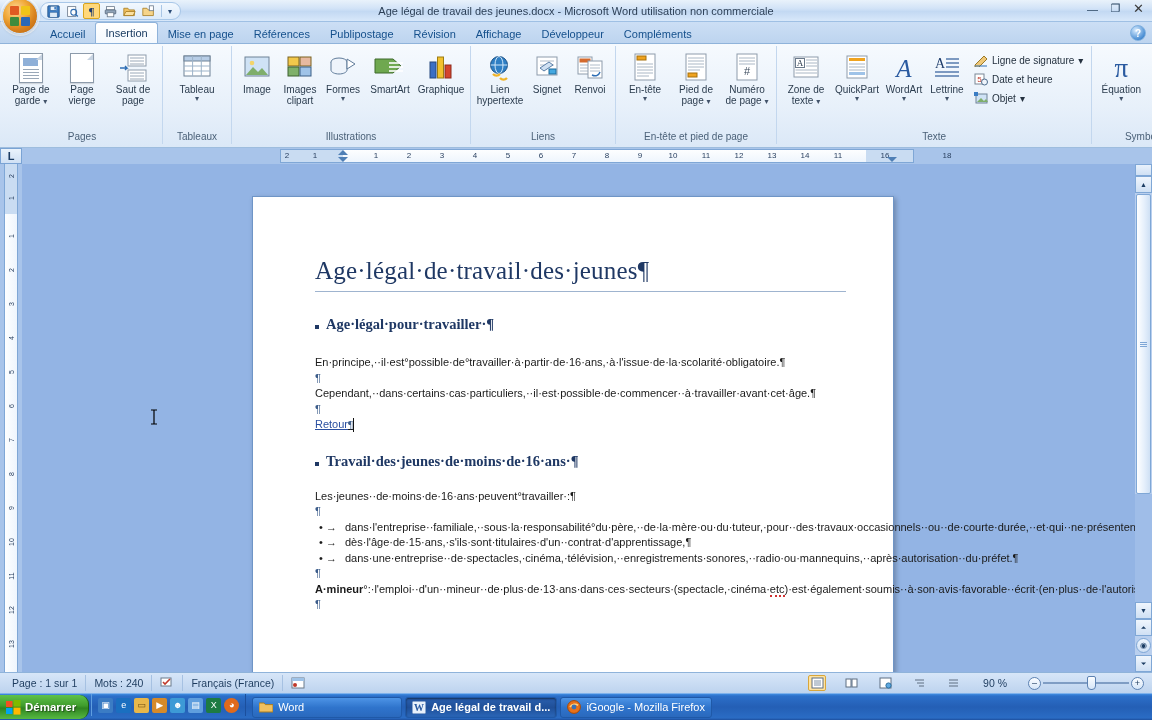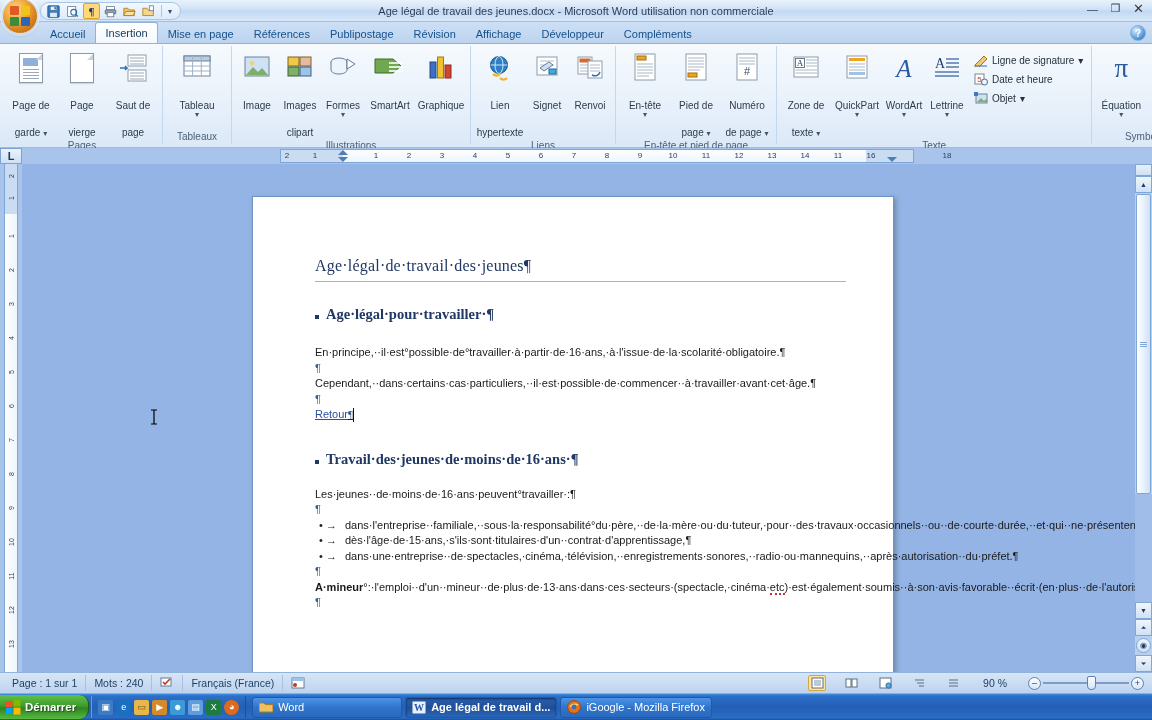--- a/index.html
+++ b/index.html
@@ -141,21 +141,21 @@
   }
   .rbtn {
     width: 50px;
     display: flex; flex-direction: column; align-items: center;
     padding-top: 3px;
     color: #2b3c4e; font-size: 10px; line-height: 11px;
     text-align: center;
     border: 1px solid transparent; border-radius: 3px;
   }
   .rbtn .ico { height: 32px; display:flex; align-items:center; justify-content:center; }
-  .rbtn .lbl { padding: 16px 1px 0; }
+  .rbtn .lbl { padding: 0 1px 0; }
   .rbtn .caret { font-size: 8px; color:#42536a; line-height:7px; }
   .rbtn.wide { width: 60px; }
   .rbtn.narrow { width: 42px; }
 
   
   .rsmall-col { display:flex; flex-direction:column; gap:2px; padding-top:4px; }
   .rsmall {
     display:flex; align-items:center; gap:4px;
     font-size:10px; color:#24313f; height:17px; padding:0 3px;
     border:1px solid transparent; border-radius:2px; white-space:nowrap;
@@ -241,21 +241,21 @@
     width: 642px; height: 700px;
     background:#fff;
     border:1px solid #6f95c6;
     box-shadow: 2px 2px 5px rgba(0,0,0,.25);
   }
   .page-inner { padding: 60px 47px 0 62px; }
 
   
   .doc-title {
     font-family: "Liberation Serif", serif;
-    font-size: 16px; color: #1f3864;
+    font-size: 25px; color: #1f3864;
     letter-spacing: .2px;
     padding-bottom: 6px;
     border-bottom: 1px solid #9fb4cf;
     white-space: nowrap;
   }
   .h2-row { display:flex; align-items:flex-start; gap:7px; margin-top: 24px; }
   .h2-bullet { width:4px; height:4px; background:#1f3864; margin-top:9px; flex:0 0 4px; }
   .h2 {
     font-family: "Liberation Serif", serif;
     font-weight: bold; font-size: 14.5px; color: #1f3864;
@@ -346,21 +346,21 @@
     border:1px solid #5d82b2;
     background: linear-gradient(to bottom,#fbfdff,#d6e6f8);
     display:flex;align-items:center;justify-content:center;
     font-size:9px; color:#1d3b5e; line-height:1;
   }
 
   
   .taskbar {
     flex: 0 0 26px; height:38px;
     background: linear-gradient(to bottom,#3f8be0 0%,#2c6fc9 8%,#245fb5 50%,#2a6cc4 92%,#1d4f9e 100%);
-    display:flex; align-items:center;
+    display:flex; 
     border-top:1px solid #7fb2ec;
   }
   .start-btn {
     height:24px; margin:1px 2px 1px 0;
     padding: 0 12px 0 6px;
     display:flex; align-items:center; gap:4px;
     background: linear-gradient(to bottom,#5fc24a 0%,#3f9c2c 45%,#2f8520 55%,#57b943 100%);
     border-radius: 0 9px 9px 0;
     color:#fff; font-weight:bold; font-size:11.5px;
     text-shadow: 1px 1px 1px rgba(0,0,0,.45);
@@ -857,21 +857,21 @@
           <span class="ruler-num" style="left:260px;">6</span>
           <span class="ruler-num" style="left:293px;">7</span>
           <span class="ruler-num" style="left:326px;">8</span>
           <span class="ruler-num" style="left:359px;">9</span>
           <span class="ruler-num" style="left:392px;">10</span>
           <span class="ruler-num" style="left:425px;">11</span>
           <span class="ruler-num" style="left:458px;">12</span>
           <span class="ruler-num" style="left:491px;">13</span>
           <span class="ruler-num" style="left:524px;">14</span>
           <span class="ruler-num" style="left:557px;">11</span>
-          <span class="ruler-num" style="left:590px;">16</span>
+          <span class="ruler-num" style="left:604px;">16</span>
           <span class="ruler-num" style="left:666px;">18</span>
           <span class="indent-marker" style="left:57px;top:0;border-bottom:5px solid #4f7fb5;"></span>
           <span class="indent-marker" style="left:57px;bottom:0;border-top:5px solid #4f7fb5;"></span>
           <span class="indent-marker" style="left:606px;bottom:0;border-top:5px solid #4f7fb5;"></span>
         </div>
       </div>
     </div>
 
     <div class="doc-area">
 
@@ -912,21 +912,21 @@
 
             <div class="body-p">En·principe,··il·est°possible·de°travailler·à·partir·de·16·ans,·à·l'issue·de·la·scolarité·obligatoire.¶</div>
             <div class="empty-p">¶</div>
             <div class="body-p">Cependant,··dans·certains·cas·particuliers,··il·est·possible·de·commencer··à·travailler·avant·cet·âge.¶</div>
             <div class="empty-p">¶</div>
             <div class="body-p" style="position:relative;text-decoration:underline;">
               <span class="link">Retour</span><span class="pilcrow">¶</span>
               <span class="caret-mark" style="left:38px;top:1px;"></span>
             </div>
 
-            <div class="h2-row" style="margin-top:28px;">
+            <div class="h2-row" style="margin-top:20px;">
               <span class="h2-bullet"></span>
               <span class="h2">Travail·des·jeunes·de·moins·de·16·ans·¶</span>
             </div>
 
             <div style="height:19px;"></div>
 
             <div class="body-p">Les·jeunes··de·moins·de·16·ans·peuvent°travailler·:¶</div>
             <div class="empty-p">¶</div>
 
             <ul class="bullets">

